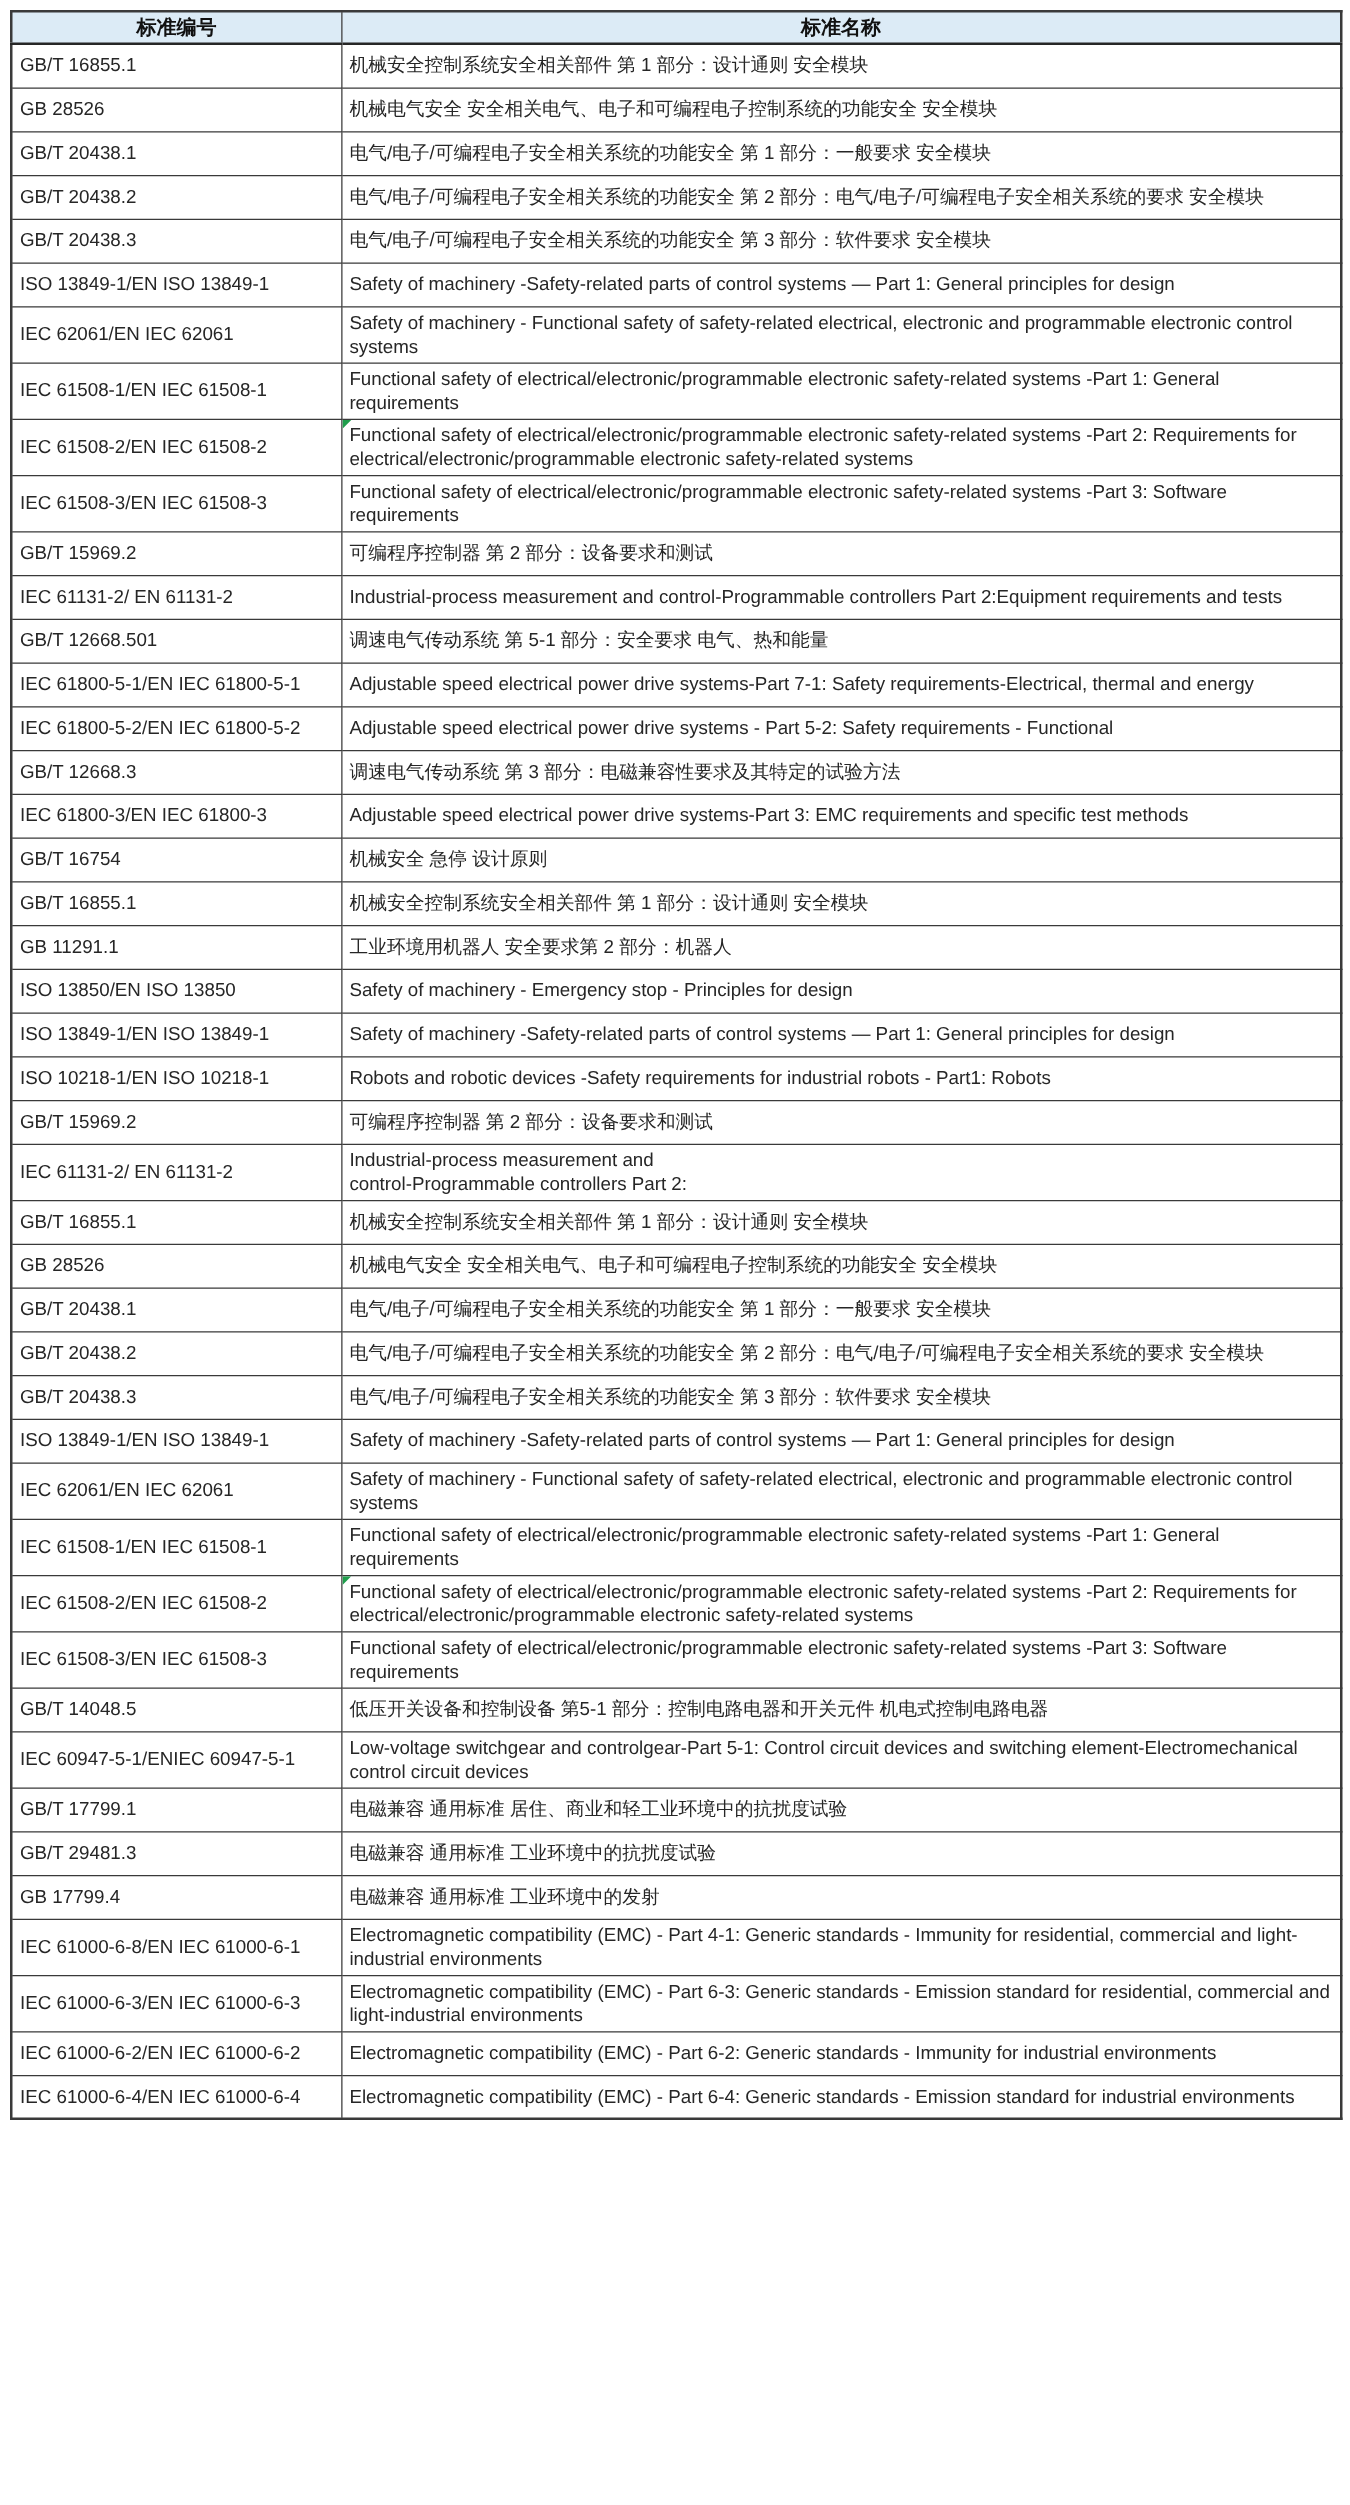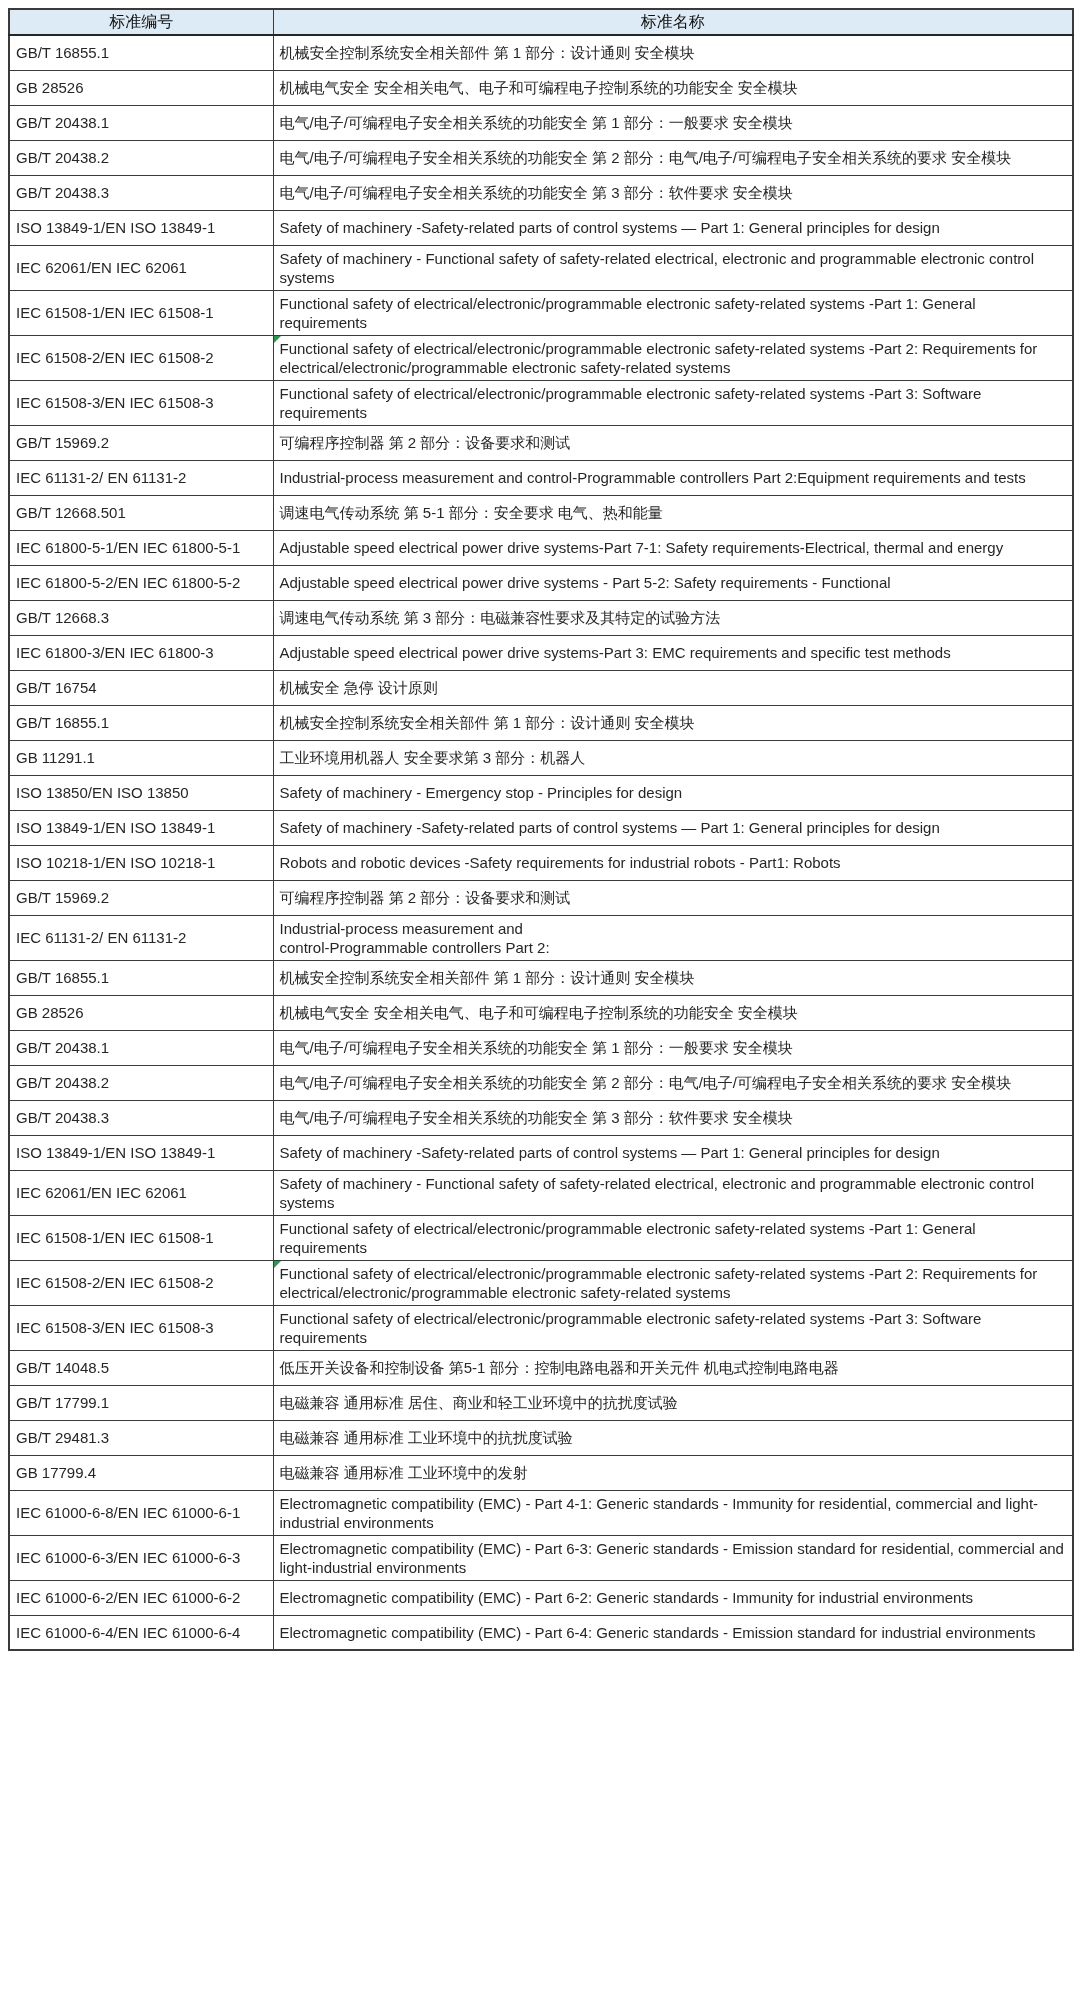--- a/index.html
+++ b/index.html
@@ -23,21 +23,21 @@
   col.c-code { width: 264px; }
   col.c-name { width: 800px; }
   th, td {
     border: 1px solid #3a3a3a;
     box-sizing: border-box;
   }
   thead th {
     background: #dcebf6;
     color: #111111;
     font-size: 16px;
-    font-weight: 400;
+    font-weight: 700;
     height: 26px;
     padding: 1px 4px;
     text-align: center;
     vertical-align: middle;
     border-bottom: 2px solid #262626;
   }
   td {
     font-size: 15px;
     line-height: 19px;
     color: #262626;
@@ -152,21 +152,21 @@
         <tr>
           <td class="code-cell">GB/T 16754</td>
           <td class="name-cell">机械安全 急停 设计原则</td>
         </tr>
         <tr>
           <td class="code-cell">GB/T 16855.1</td>
           <td class="name-cell">机械安全控制系统安全相关部件 第 1 部分：设计通则 安全模块</td>
         </tr>
         <tr>
           <td class="code-cell">GB 11291.1</td>
-          <td class="name-cell">工业环境用机器人 安全要求第 3 部分：机器人</td>
+          <td class="name-cell">工业环境用机器人 安全要求第 2 部分：机器人</td>
         </tr>
         <tr>
           <td class="code-cell">ISO 13850/EN ISO 13850</td>
           <td class="name-cell">Safety of machinery - Emergency stop - Principles for design</td>
         </tr>
         <tr>
           <td class="code-cell">ISO 13849-1/EN ISO 13849-1</td>
           <td class="name-cell">Safety of machinery -Safety-related parts of control systems — Part 1: General principles for design</td>
         </tr>
         <tr>
@@ -218,20 +218,24 @@
           <td class="code-cell">IEC 61508-2/EN IEC 61508-2</td>
           <td class="name-cell">Functional safety of electrical/electronic/programmable electronic safety-related systems -Part 2: Requirements for electrical/electronic/programmable electronic safety-related systems<span class="corner-marker"></span></td>
         </tr>
         <tr>
           <td class="code-cell">IEC 61508-3/EN IEC 61508-3</td>
           <td class="name-cell">Functional safety of electrical/electronic/programmable electronic safety-related systems -Part 3: Software requirements</td>
         </tr>
         <tr>
           <td class="code-cell">GB/T 14048.5</td>
           <td class="name-cell">低压开关设备和控制设备 第5-1 部分：控制电路电器和开关元件 机电式控制电路电器</td>
+        </tr>
+        <tr>
+          <td class="code-cell">IEC 60947-5-1/ENIEC 60947-5-1</td>
+          <td class="name-cell">Low-voltage switchgear and controlgear-Part 5-1: Control circuit devices and switching element-Electromechanical control circuit devices</td>
         </tr>
         <tr>
           <td class="code-cell">GB/T 17799.1</td>
           <td class="name-cell">电磁兼容 通用标准 居住、商业和轻工业环境中的抗扰度试验</td>
         </tr>
         <tr>
           <td class="code-cell">GB/T 29481.3</td>
           <td class="name-cell">电磁兼容 通用标准 工业环境中的抗扰度试验</td>
         </tr>
         <tr>

